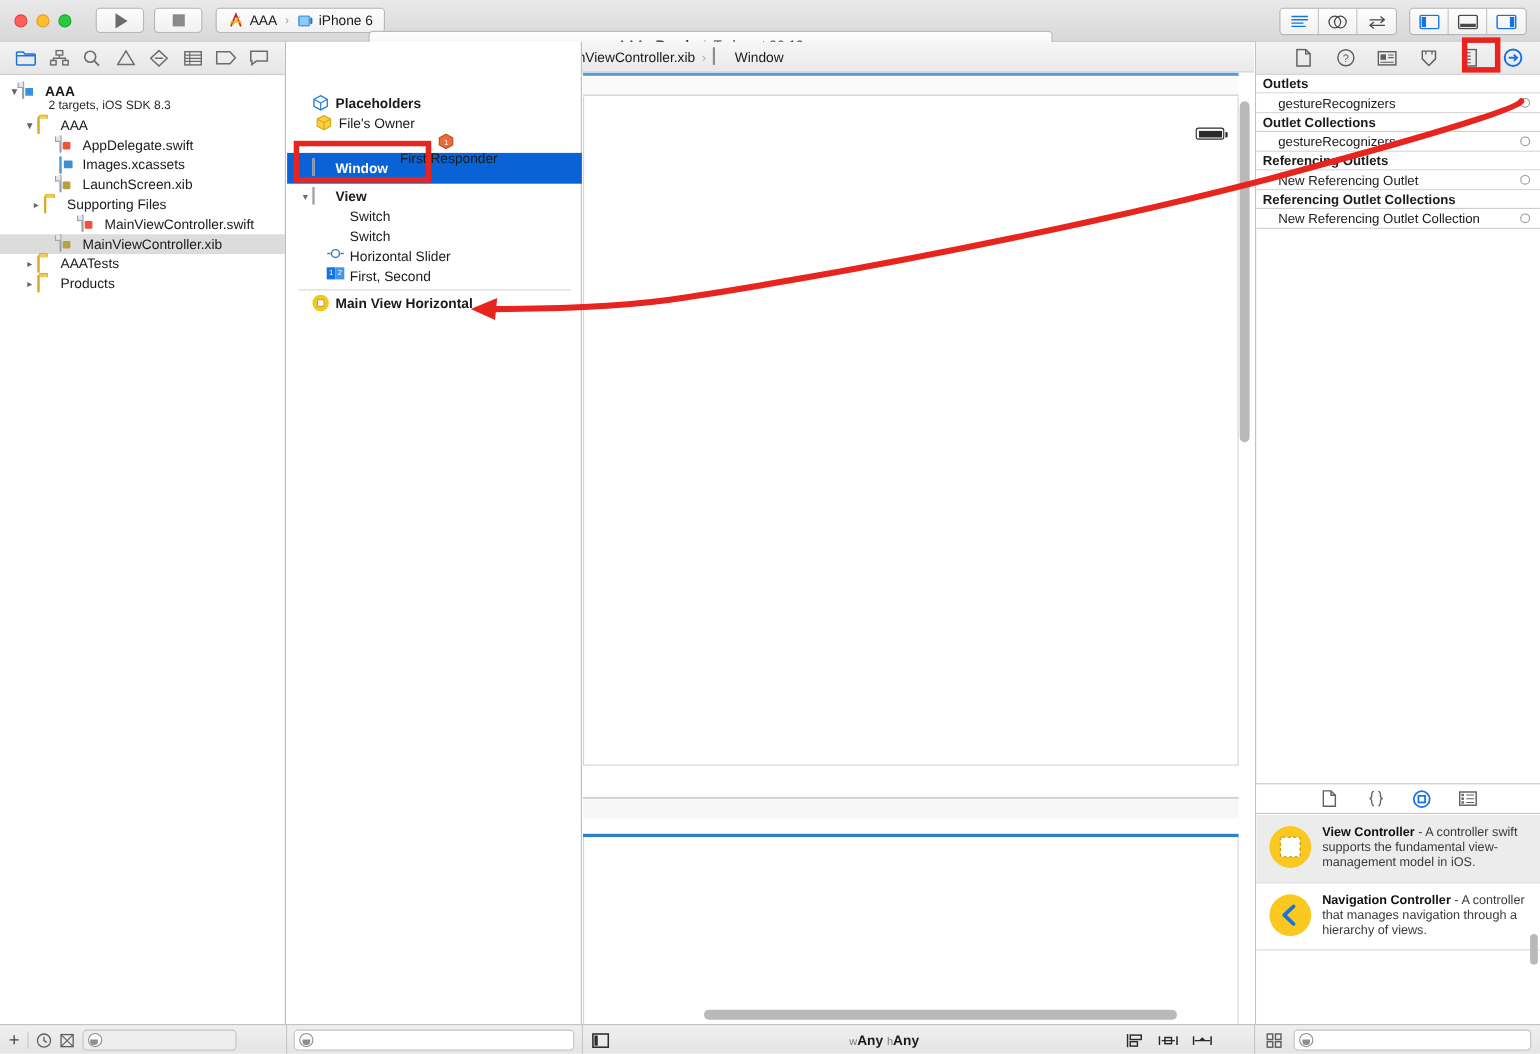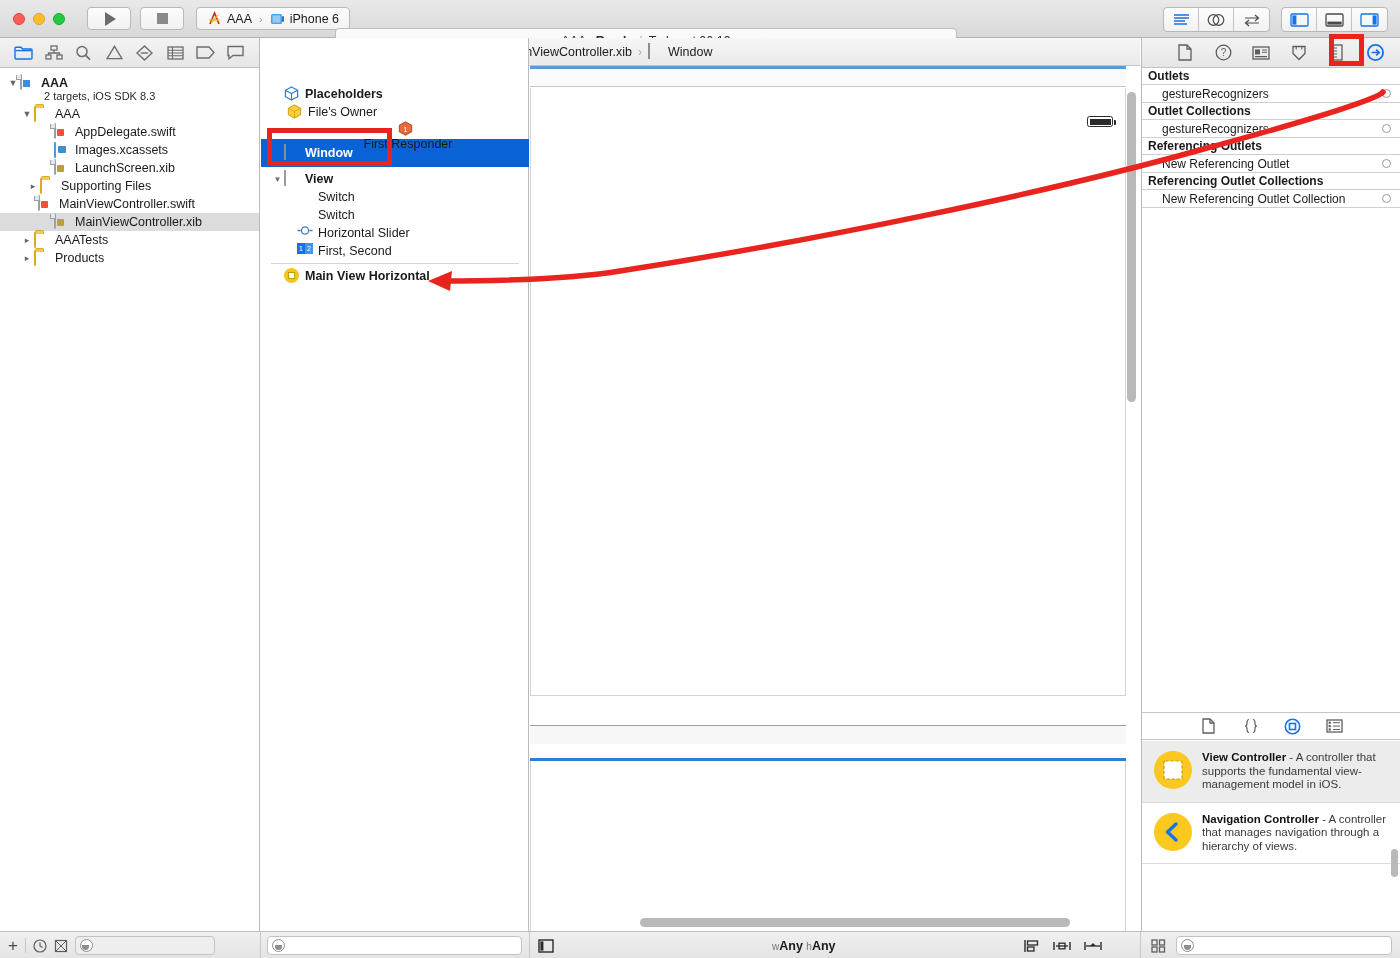--- a/index.html
+++ b/index.html
@@ -416,21 +416,21 @@
         </span>
         <span class="rlabel">LaunchScreen.xib</span>
       </div>
 
       <div class="row" style="padding-left:26px;">
         <span class="disc">▸</span>
         <span class="ricon"><span class="folder"></span></span>
         <span class="rlabel">Supporting Files</span>
       </div>
 
-      <div class="row" style="padding-left:24px;">
+      <div class="row" style="padding-left:60px;">
         <span class="disc empty">▸</span>
         <span class="ricon">
           <span class="fileico"><span class="dot swiftdot"></span></span>
         </span>
         <span class="rlabel">MainViewController.swift</span>
       </div>
 
       <div class="row sel" style="padding-left:40px;">
         <span class="disc empty">▸</span>
         <span class="ricon">
@@ -709,21 +709,21 @@
     </div>
 
     <div class="lib-list">
       <div class="lib-item hl">
         <div class="lib-ico">
           <svg width="24" height="24" viewBox="0 0 24 24">
             <rect x="3" y="3" width="18" height="18" rx="1.5" fill="#fff" stroke="#c59c11" stroke-width="1.2" stroke-dasharray="3 2"></rect>
           </svg>
         </div>
         <div class="lib-txt">
-          <b>View Controller</b><span> - A controller that supports the fundamental view-management model in iOS.</span>
+          <b>View Controller</b><span> - A controller swift supports the fundamental view-management model in iOS.</span>
         </div>
       </div>
       <div class="lib-item">
         <div class="lib-ico">
           <svg width="22" height="22" viewBox="0 0 22 22">
             <path d="M14 3L5.5 11 14 19" fill="none" stroke="#1573e6" stroke-width="3.4" stroke-linecap="round" stroke-linejoin="round"></path>
           </svg>
         </div>
         <div class="lib-txt">
           <b>Navigation Controller</b><span> - A controller that manages navigation through a hierarchy of views.</span>

